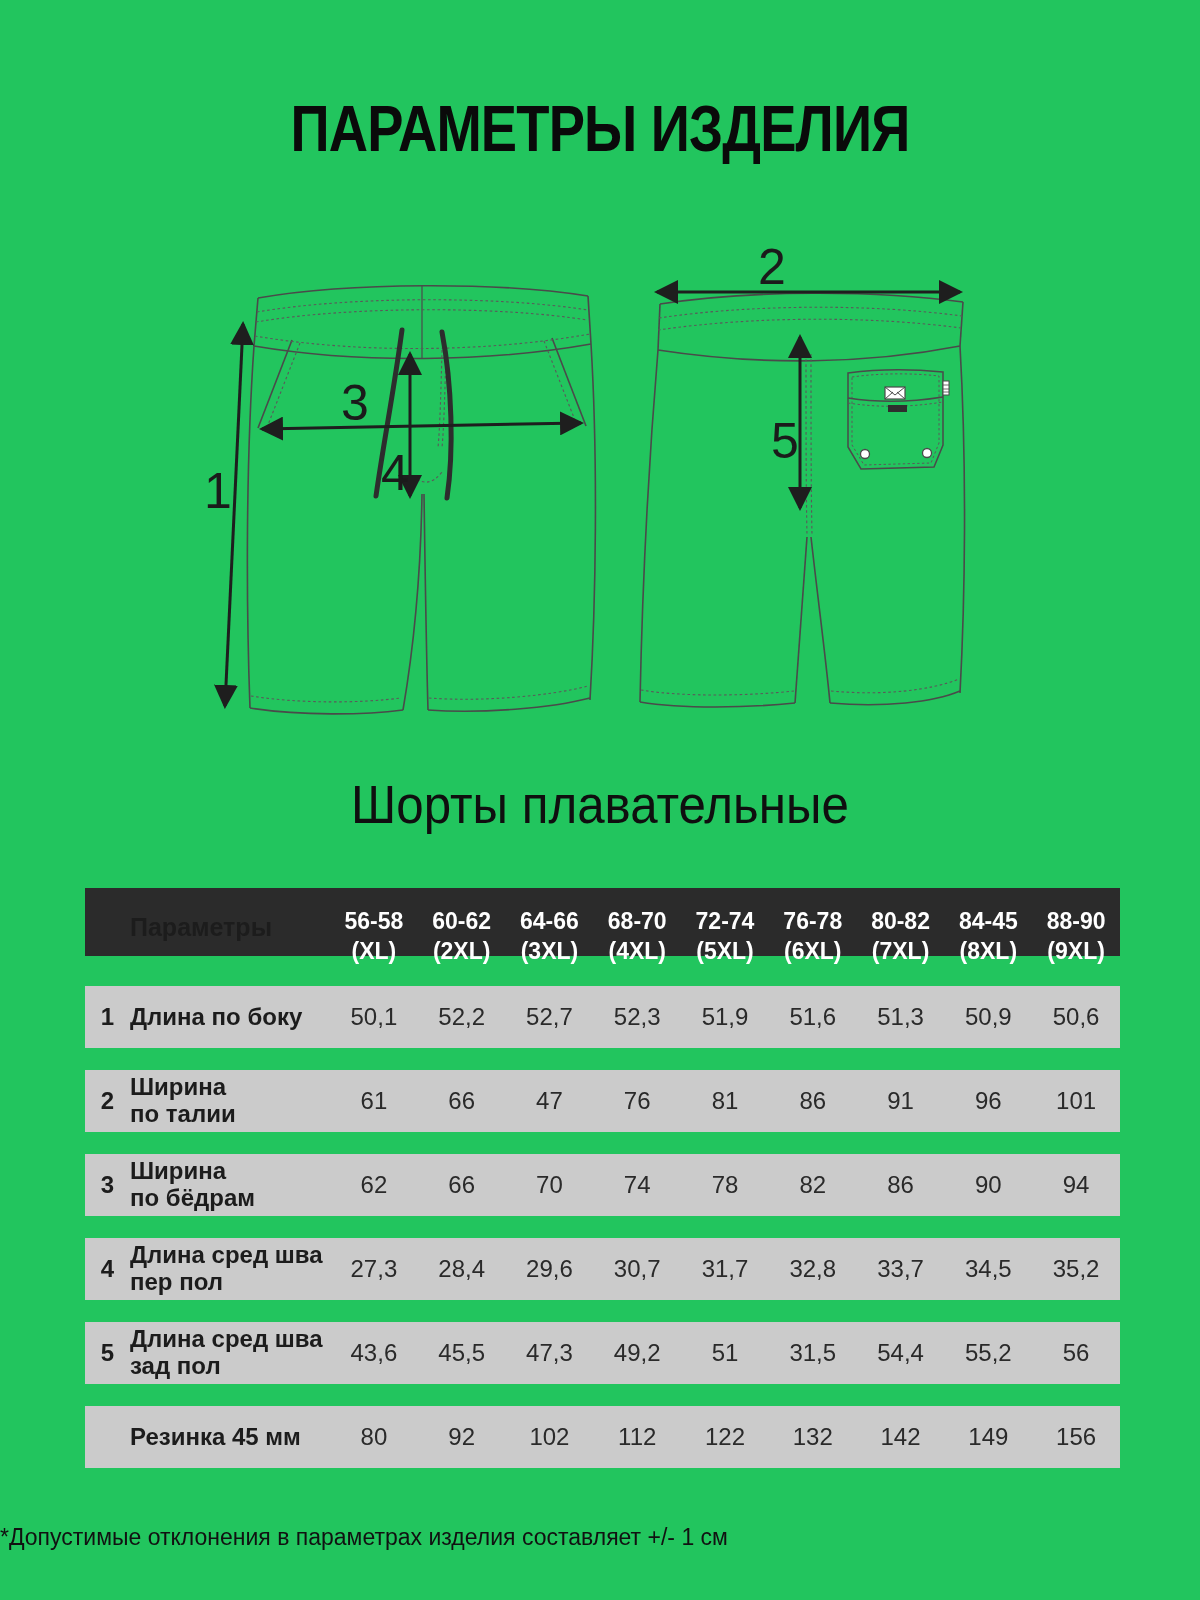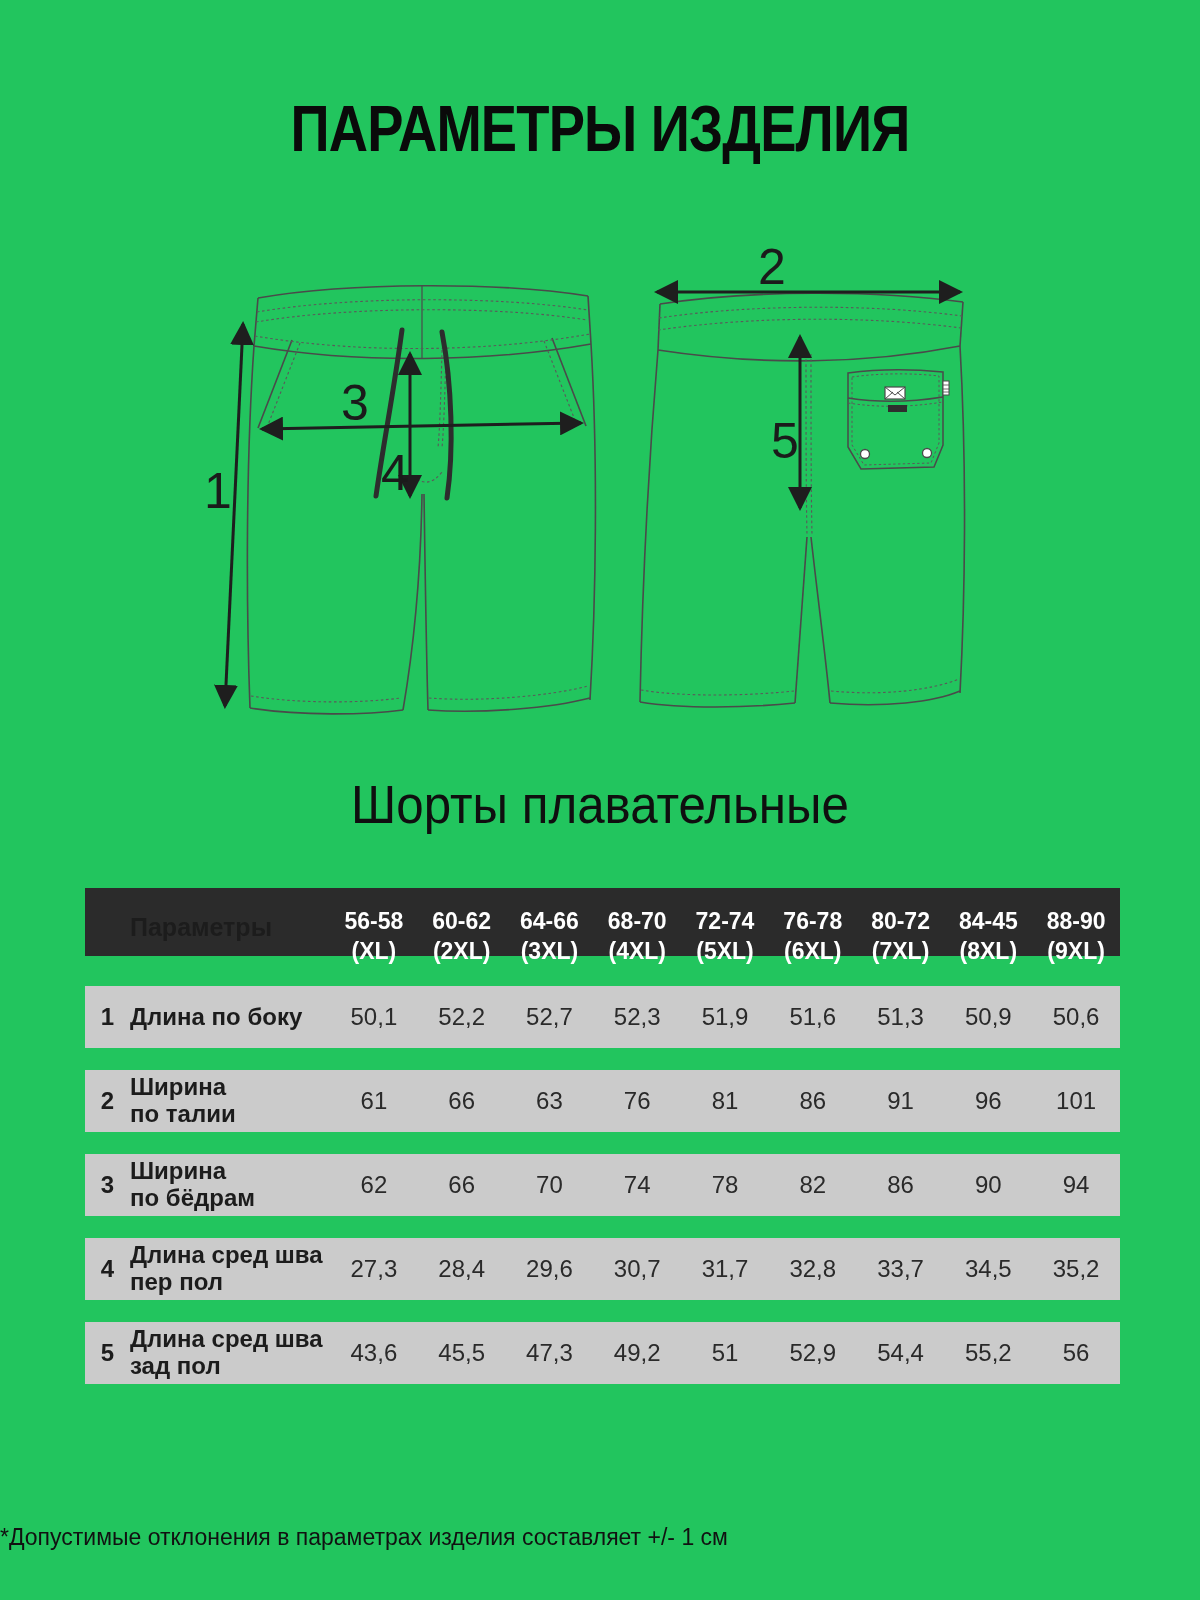--- a/index.html
+++ b/index.html
@@ -174,21 +174,21 @@
         </div>
         <div class="size-cell">
           <div>72-74</div>
           <div>(5XL)</div>
         </div>
         <div class="size-cell">
           <div>76-78</div>
           <div>(6XL)</div>
         </div>
         <div class="size-cell">
-          <div>80-72</div>
+          <div>80-82</div>
           <div>(7XL)</div>
         </div>
         <div class="size-cell">
           <div>84-45</div>
           <div>(8XL)</div>
         </div>
         <div class="size-cell">
           <div>88-90</div>
           <div>(9XL)</div>
         </div>
@@ -205,21 +205,21 @@
           <div class="val-cell">51,6</div>
           <div class="val-cell">51,3</div>
           <div class="val-cell">50,9</div>
           <div class="val-cell">50,6</div>
         </div>
         <div class="t-row data-row">
           <div class="num-cell">2</div>
           <div class="label-cell">Ширина<br>по талии</div>
           <div class="val-cell">61</div>
           <div class="val-cell">66</div>
-          <div class="val-cell">63</div>
+          <div class="val-cell">47</div>
           <div class="val-cell">76</div>
           <div class="val-cell">81</div>
           <div class="val-cell">86</div>
           <div class="val-cell">91</div>
           <div class="val-cell">96</div>
           <div class="val-cell">101</div>
         </div>
         <div class="t-row data-row">
           <div class="num-cell">3</div>
           <div class="label-cell">Ширина<br>по бёдрам</div>
@@ -247,23 +247,36 @@
           <div class="val-cell">35,2</div>
         </div>
         <div class="t-row data-row">
           <div class="num-cell">5</div>
           <div class="label-cell">Длина сред шва<br>зад пол</div>
           <div class="val-cell">43,6</div>
           <div class="val-cell">45,5</div>
           <div class="val-cell">47,3</div>
           <div class="val-cell">49,2</div>
           <div class="val-cell">51</div>
-          <div class="val-cell">52,9</div>
+          <div class="val-cell">31,5</div>
           <div class="val-cell">54,4</div>
           <div class="val-cell">55,2</div>
           <div class="val-cell">56</div>
         </div>
+        <div class="t-row data-row">
+          <div class="num-cell"></div>
+          <div class="label-cell">Резинка 45 мм</div>
+          <div class="val-cell">80</div>
+          <div class="val-cell">92</div>
+          <div class="val-cell">102</div>
+          <div class="val-cell">112</div>
+          <div class="val-cell">122</div>
+          <div class="val-cell">132</div>
+          <div class="val-cell">142</div>
+          <div class="val-cell">149</div>
+          <div class="val-cell">156</div>
+        </div>
       </div>
   </div>
 
   <div class="footnote">*Допустимые отклонения в параметрах изделия составляет +/- 1 см</div>
 
 </div>
 
 </body></html>

